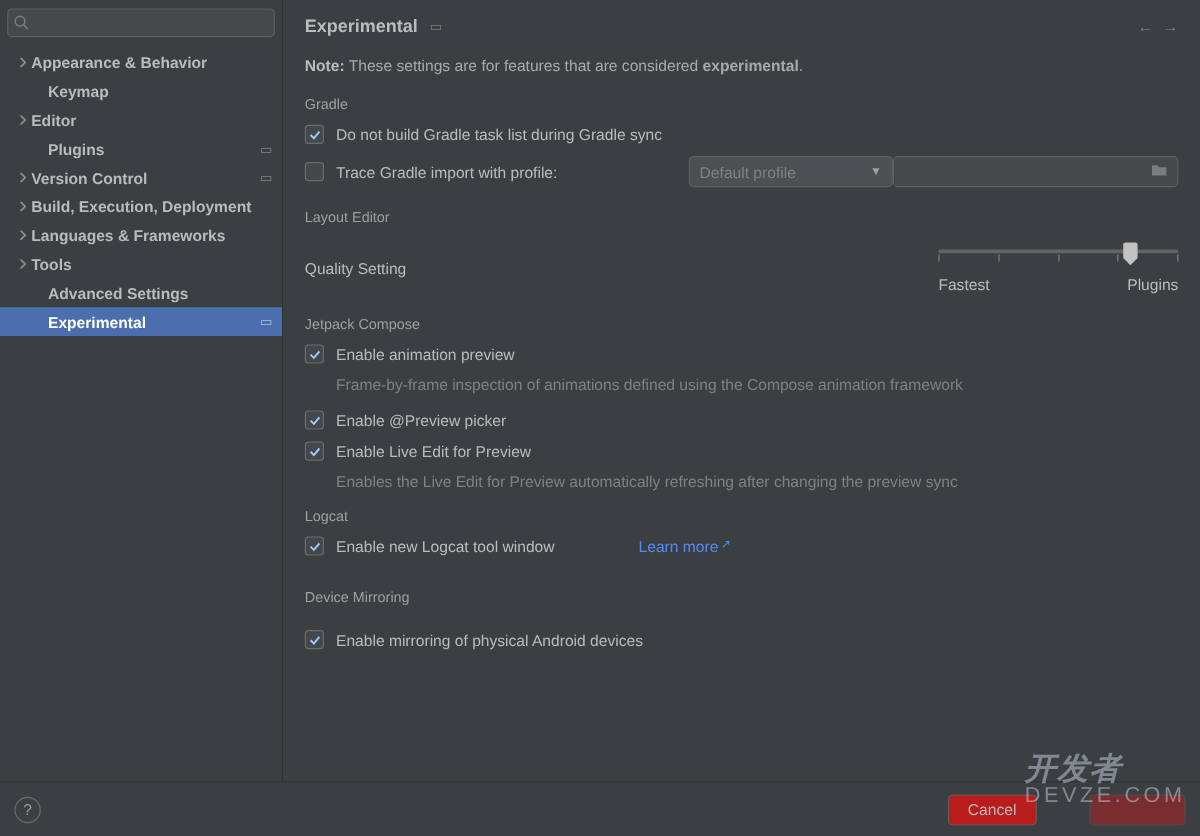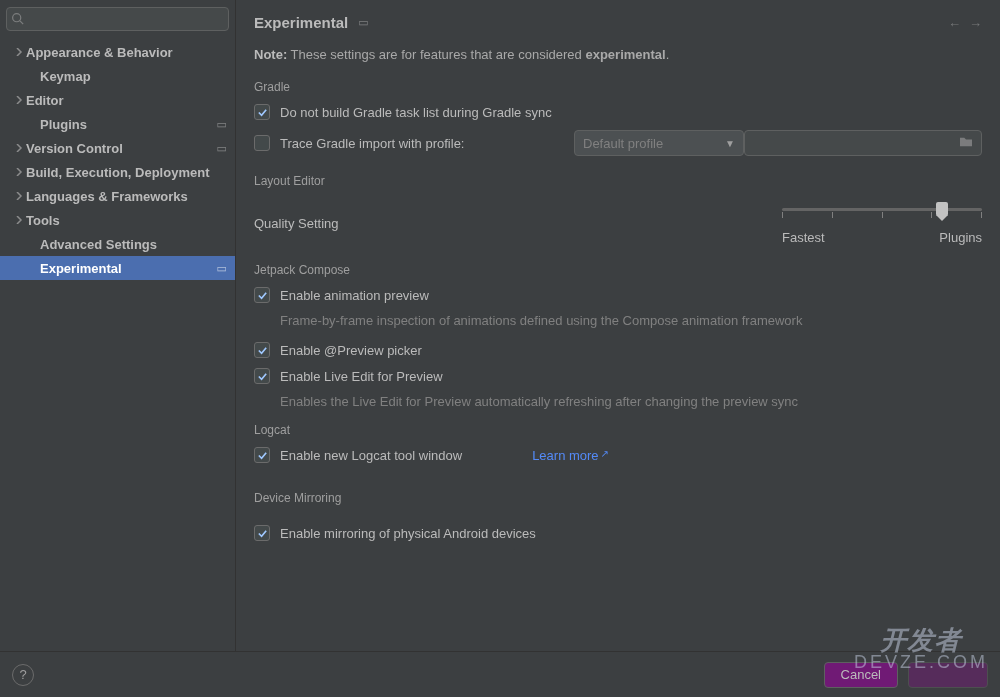--- a/index.html
+++ b/index.html
@@ -69,23 +69,23 @@
 .slider-thumb::after { content:""; position:absolute; bottom:-5px; left:0; border-left:6px solid transparent; border-right:6px solid transparent; border-top:6px solid #c2c2c2; }
 .slider-ends { display: flex; justify-content: space-between; color: #bbbbbb; font-size: 13px; margin-top: 4px; }
 
 .learn { color: #548af7; margin-left: 60px; }
 .learn .ext { font-size: 10px; vertical-align: top; margin-left: 2px; }
 
 
 .footer { height: 46px; border-top: 1px solid #323232; display: flex; align-items: center; padding: 0 12px; gap: 10px; background: #3c3f41; }
 .footer .help { width: 22px; height: 22px; border-radius: 50%; border: 1px solid #6b6b6b; display: flex; align-items: center; justify-content: center; color: #9f9f9f; font-size: 13px; }
 .footer .spacer { flex: 1; }
-.footer button { height: 26px; padding: 0 16px; background: #701a75; border: 1px solid #5e6060; border-radius: 4px; color: #bbbbbb; font-size: 13px; cursor: pointer; }
-
-.watermark { position: absolute; right: 12px; bottom: 26px; pointer-events: none; color: rgba(200,210,230,0.5); font-size: 26px; font-weight: 700; font-style: italic; letter-spacing: 1px; text-align: center; line-height: 1; }
+.footer button { height: 26px; padding: 0 16px; background: #b91c1c; border: 1px solid #5e6060; border-radius: 4px; color: #bbbbbb; font-size: 13px; cursor: pointer; margin-left: 34px; }
+
+.watermark { position: absolute; right: 12px; bottom: 26px; pointer-events: none; color: rgba(200,210,230,0.5); font-size: 26px; font-weight: 700; font-style: italic; letter-spacing: 1px; text-align: left; line-height: 1; }
 .watermark .sub { font-size: 18px; letter-spacing: 3px; display: block; font-style: normal; font-weight: 400; }
 </style>
 </head>
 <body>
 
 <div class="main-area">
   <div class="sidebar">
     <div class="search-wrap">
       <div class="search">
         <svg width="13" height="13" viewBox="0 0 16 16" fill="none" stroke="#9f9f9f" stroke-width="1.5">

